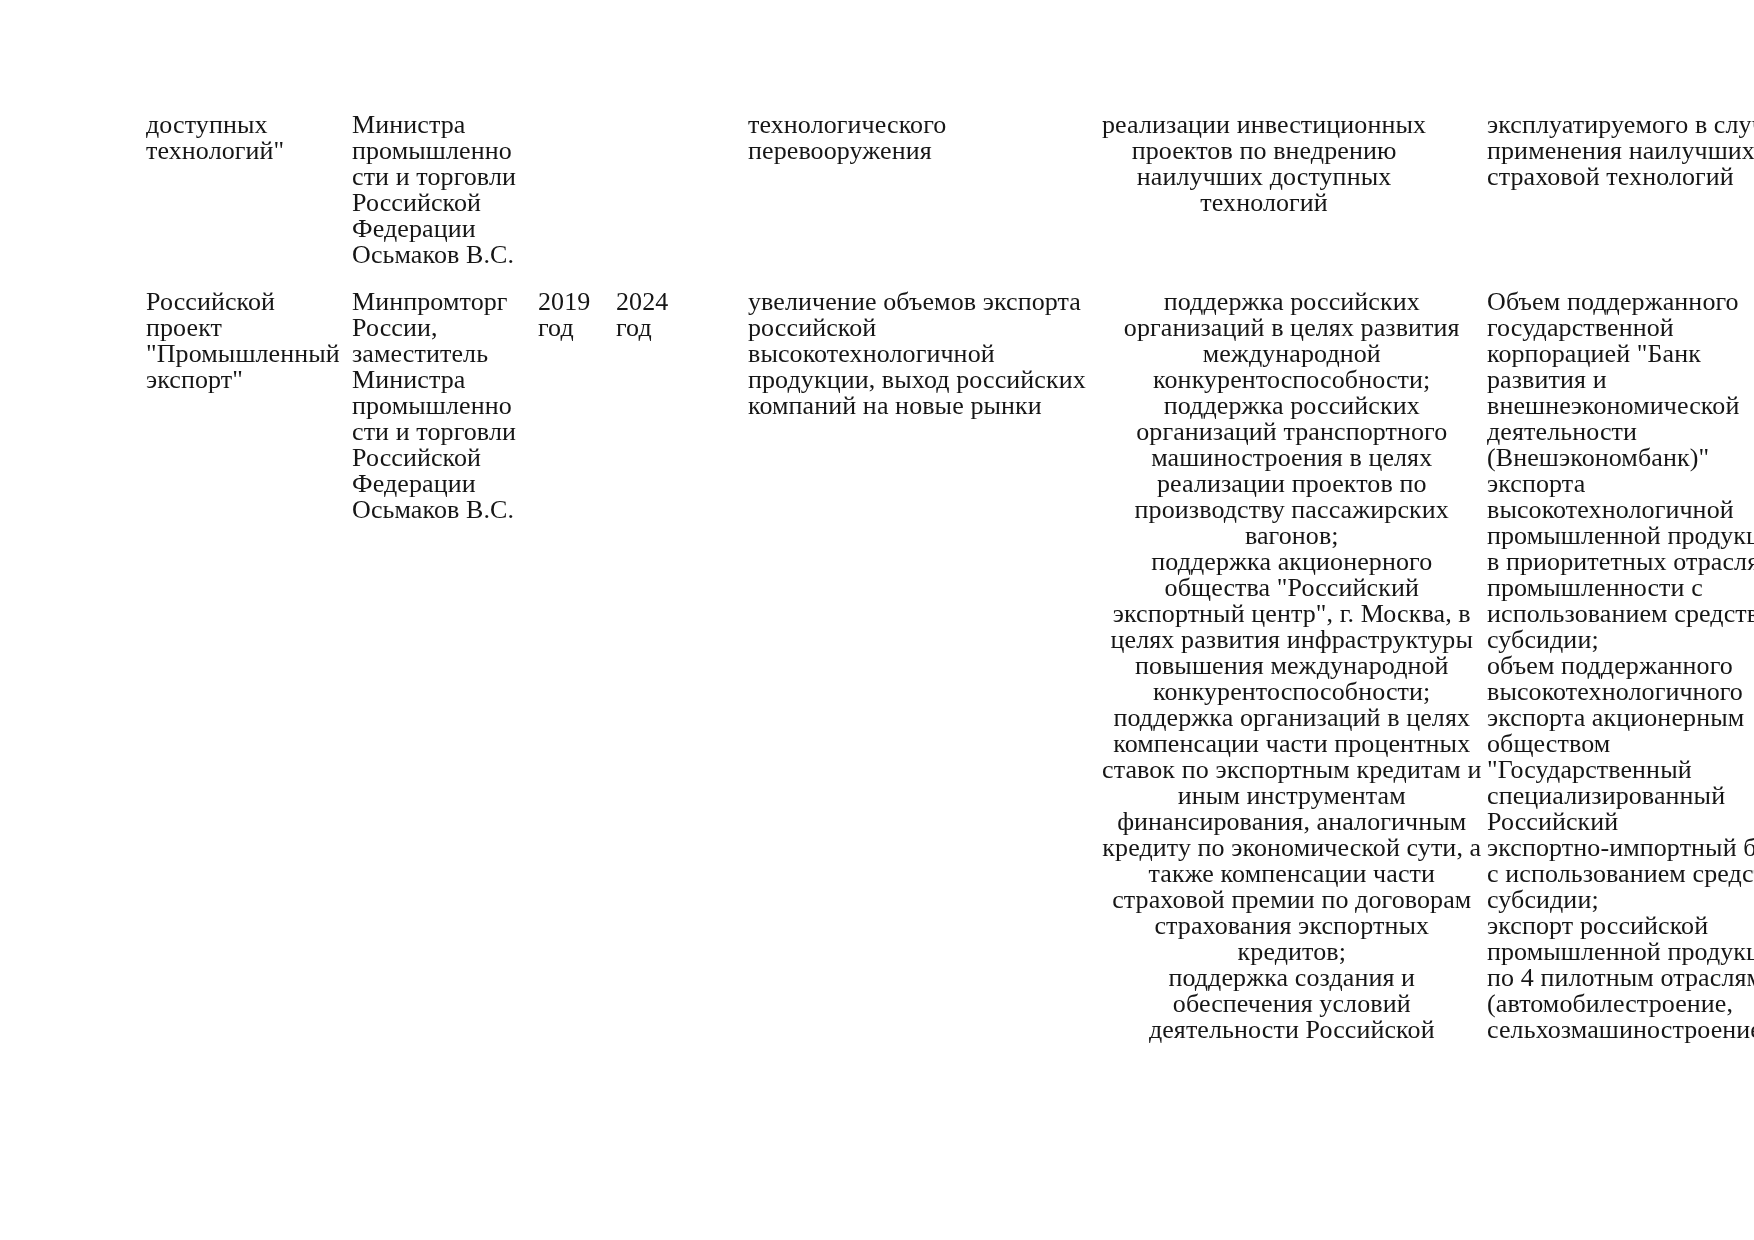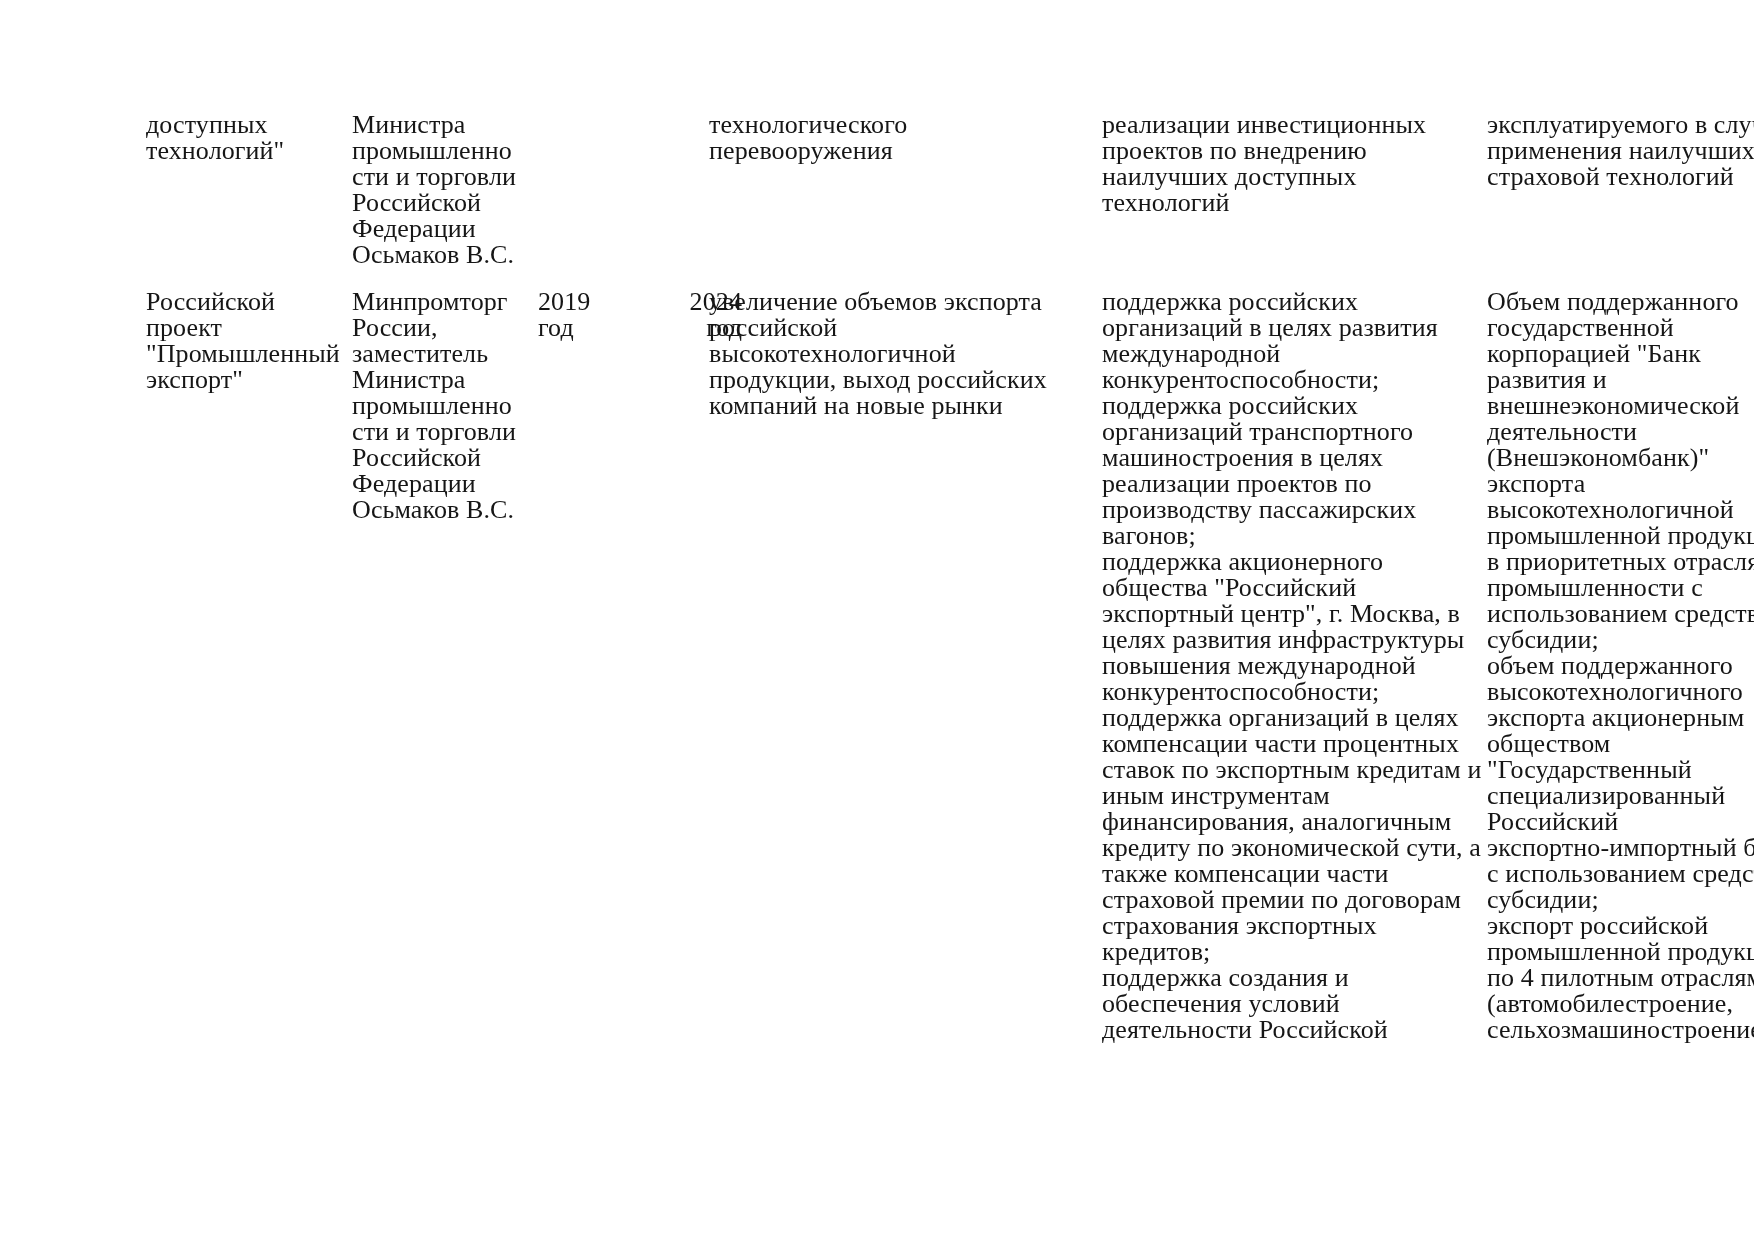--- a/index.html
+++ b/index.html
@@ -25,23 +25,23 @@
     font-size: 26px;
     line-height: 26px;
     color: #161616;
     letter-spacing: 0.1px;
   }
   .row-1 { top: 112px; }
   .row-2 { top: 289px; }
   .col-project     { left: 146px; }
   .col-responsible { left: 352px; }
   .col-start       { left: 538px; width: 86px; text-align: left; }
-  .col-end         { left: 656px; width: 86px; text-align: right; }
-  .col-goals       { left: 709px; }
-  .col-tasks       { left: 1102px; }
+  .col-end         { left: 616px; width: 86px; text-align: left; }
+  .col-goals       { left: 748px; }
+  .col-tasks       { left: 1102px; text-align: center; }
   .col-indicators  { left: 1487px; }
 </style>
 </head>
 <body>
 
 <div class="page">
 
   <div>
     <div class="cell row-1 col-project">доступных
 технологий"</div>

